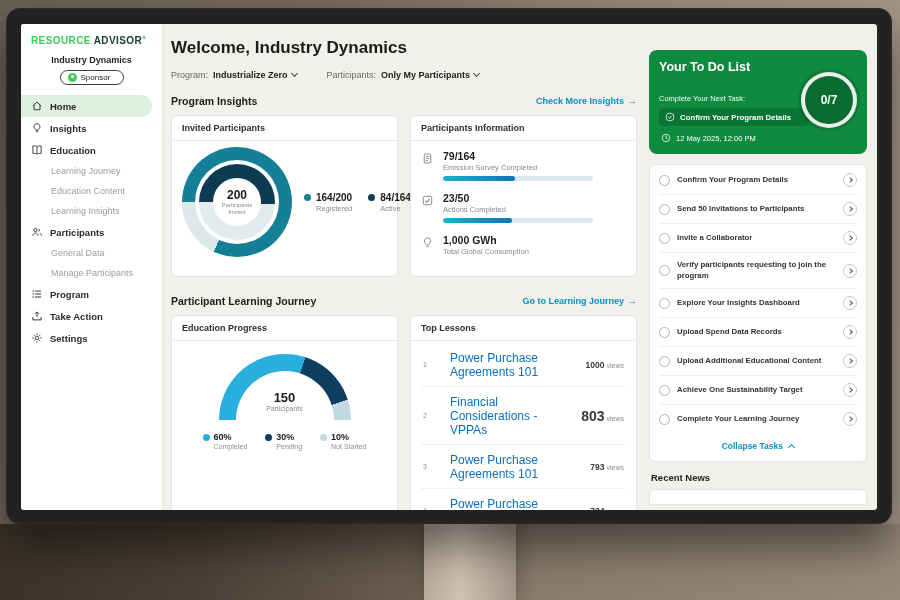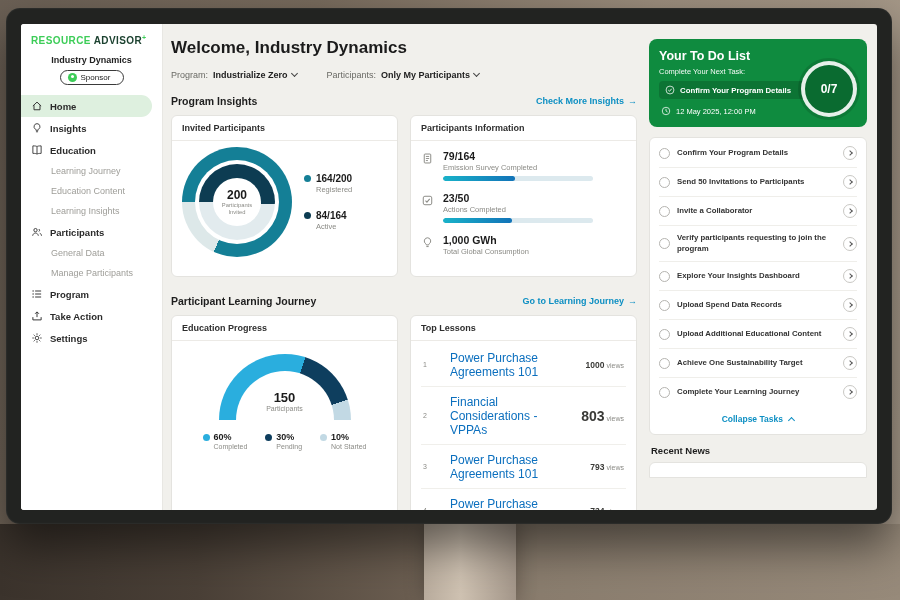--- a/index.html
+++ b/index.html
@@ -55,21 +55,21 @@
 
   
   .inv-body { display:flex; align-items:center; gap:12px; height:122px; }
   .donut { width:110px; height:110px; position:relative; flex:none; }
   .d1 { position:absolute; inset:0; border-radius:50%; background:conic-gradient(from 270deg,#147f96 0 82%,#dde8e9 82% 100%); }
   .d2 { position:absolute; inset:13px; border-radius:50%; background:#fff; }
   .d3 { position:absolute; inset:17px; border-radius:50%; background:conic-gradient(from 270deg,#0d3c52 0 51%,#e2ebee 51% 100%); }
   .d4 { position:absolute; inset:31px; border-radius:50%; background:#fff; display:flex; flex-direction:column; align-items:center; justify-content:center; text-align:center; }
   .d4 .dv { font-size:12px; font-weight:bold; color:#1b1b1b; }
   .d4 .dl { font-size:5.8px; color:#8b8b86; line-height:1.25; }
-  .legend-v { display:flex; flex-direction:column; gap:16px; }
+  .legend-v { display:flex; flex-direction:row; gap:16px; }
   .leg-item { display:flex; align-items:flex-start; gap:5px; }
   .dot { width:7px; height:7px; border-radius:50%; margin-top:2px; flex:none; }
   .leg-val { font-size:10px; font-weight:bold; color:#1b1b1b; }
   .leg-lab { font-size:7.5px; color:#8b8b86; margin-top:1px; }
 
   
   .info-row { display:flex; gap:8px; margin-bottom:11px; }
   .iico { width:14px; flex:none; padding-top:1px; }
   .iico svg { width:13px; height:13px; }
   .ival { font-size:10.5px; font-weight:bold; color:#1b1b1b; }
@@ -93,24 +93,24 @@
 
   
   .lesson-row { display:flex; align-items:center; gap:7px; padding:7.5px 2px; border-bottom:1px solid #f0efeb; }
   .lesson-row:last-child { border-bottom:none; }
   .lrank { font-size:7px; color:#8b8b86; width:8px; flex:none; }
   .lname { font-size:12px; font-weight:normal; color:#0b6fbe; flex:1; cursor:pointer;margin-left:12px; }
   .lviews { font-size:8.5px; font-weight:bold; color:#3a3a37; white-space:nowrap; }
   .lviews span { font-size:7px; font-weight:normal; color:#8b8b86; margin-left:2px; }
 
   
-  .todo-panel { width:228px; flex:none; padding:15px 10px 0 0; }
+  .todo-panel { width:228px; flex:none; padding:26px 10px 0 0; }
   .todo-card { background:#0f8b3f; border-radius:8px; color:#fff; padding:10px 10px 11px 10px; position:relative; }
   .todo-title { font-size:12.5px; font-weight:bold; }
-  .todo-sub { font-size:7.5px; margin-top:4px; opacity:.95; }
+  .todo-sub { font-size:7.5px; margin-top:20px; opacity:.95; }
   .todo-next { display:flex; align-items:center; gap:5px; background:rgba(0,0,0,.16); border-radius:4px; padding:4px 6px; margin-top:5px; width:150px; font-size:7.8px; font-weight:bold; }
   .todo-next svg, .todo-due svg { width:10px; height:10px; flex:none; }
   .todo-due { display:flex; align-items:flex-end; gap:5px; font-size:7.5px; margin-top:7px; padding-left:2px; }
   .tring { position:absolute; right:10px; top:22px; width:56px; height:56px; border-radius:50%;
     background:#0a6b30; border:4px solid rgba(255,255,255,.9); display:flex; align-items:center; justify-content:center;
     font-size:12px; font-weight:bold; box-shadow:0 0 0 3px rgba(0,0,0,.12); }
   .tasks-card { background:#fff; border:1px solid #e4e3df; border-radius:6px; margin-top:10px; padding:1px 9px; }
   .task-row { display:flex; align-items:center; gap:7px; padding:7px 0; border-bottom:1px solid #efeeea; cursor:pointer; }
   .tcheck { width:11px; height:11px; border:1.2px solid #b5b4b0; border-radius:50%; flex:none; }
   .tlabel { flex:1; font-size:7.8px; font-weight:bold; color:#333; line-height:1.35; }

